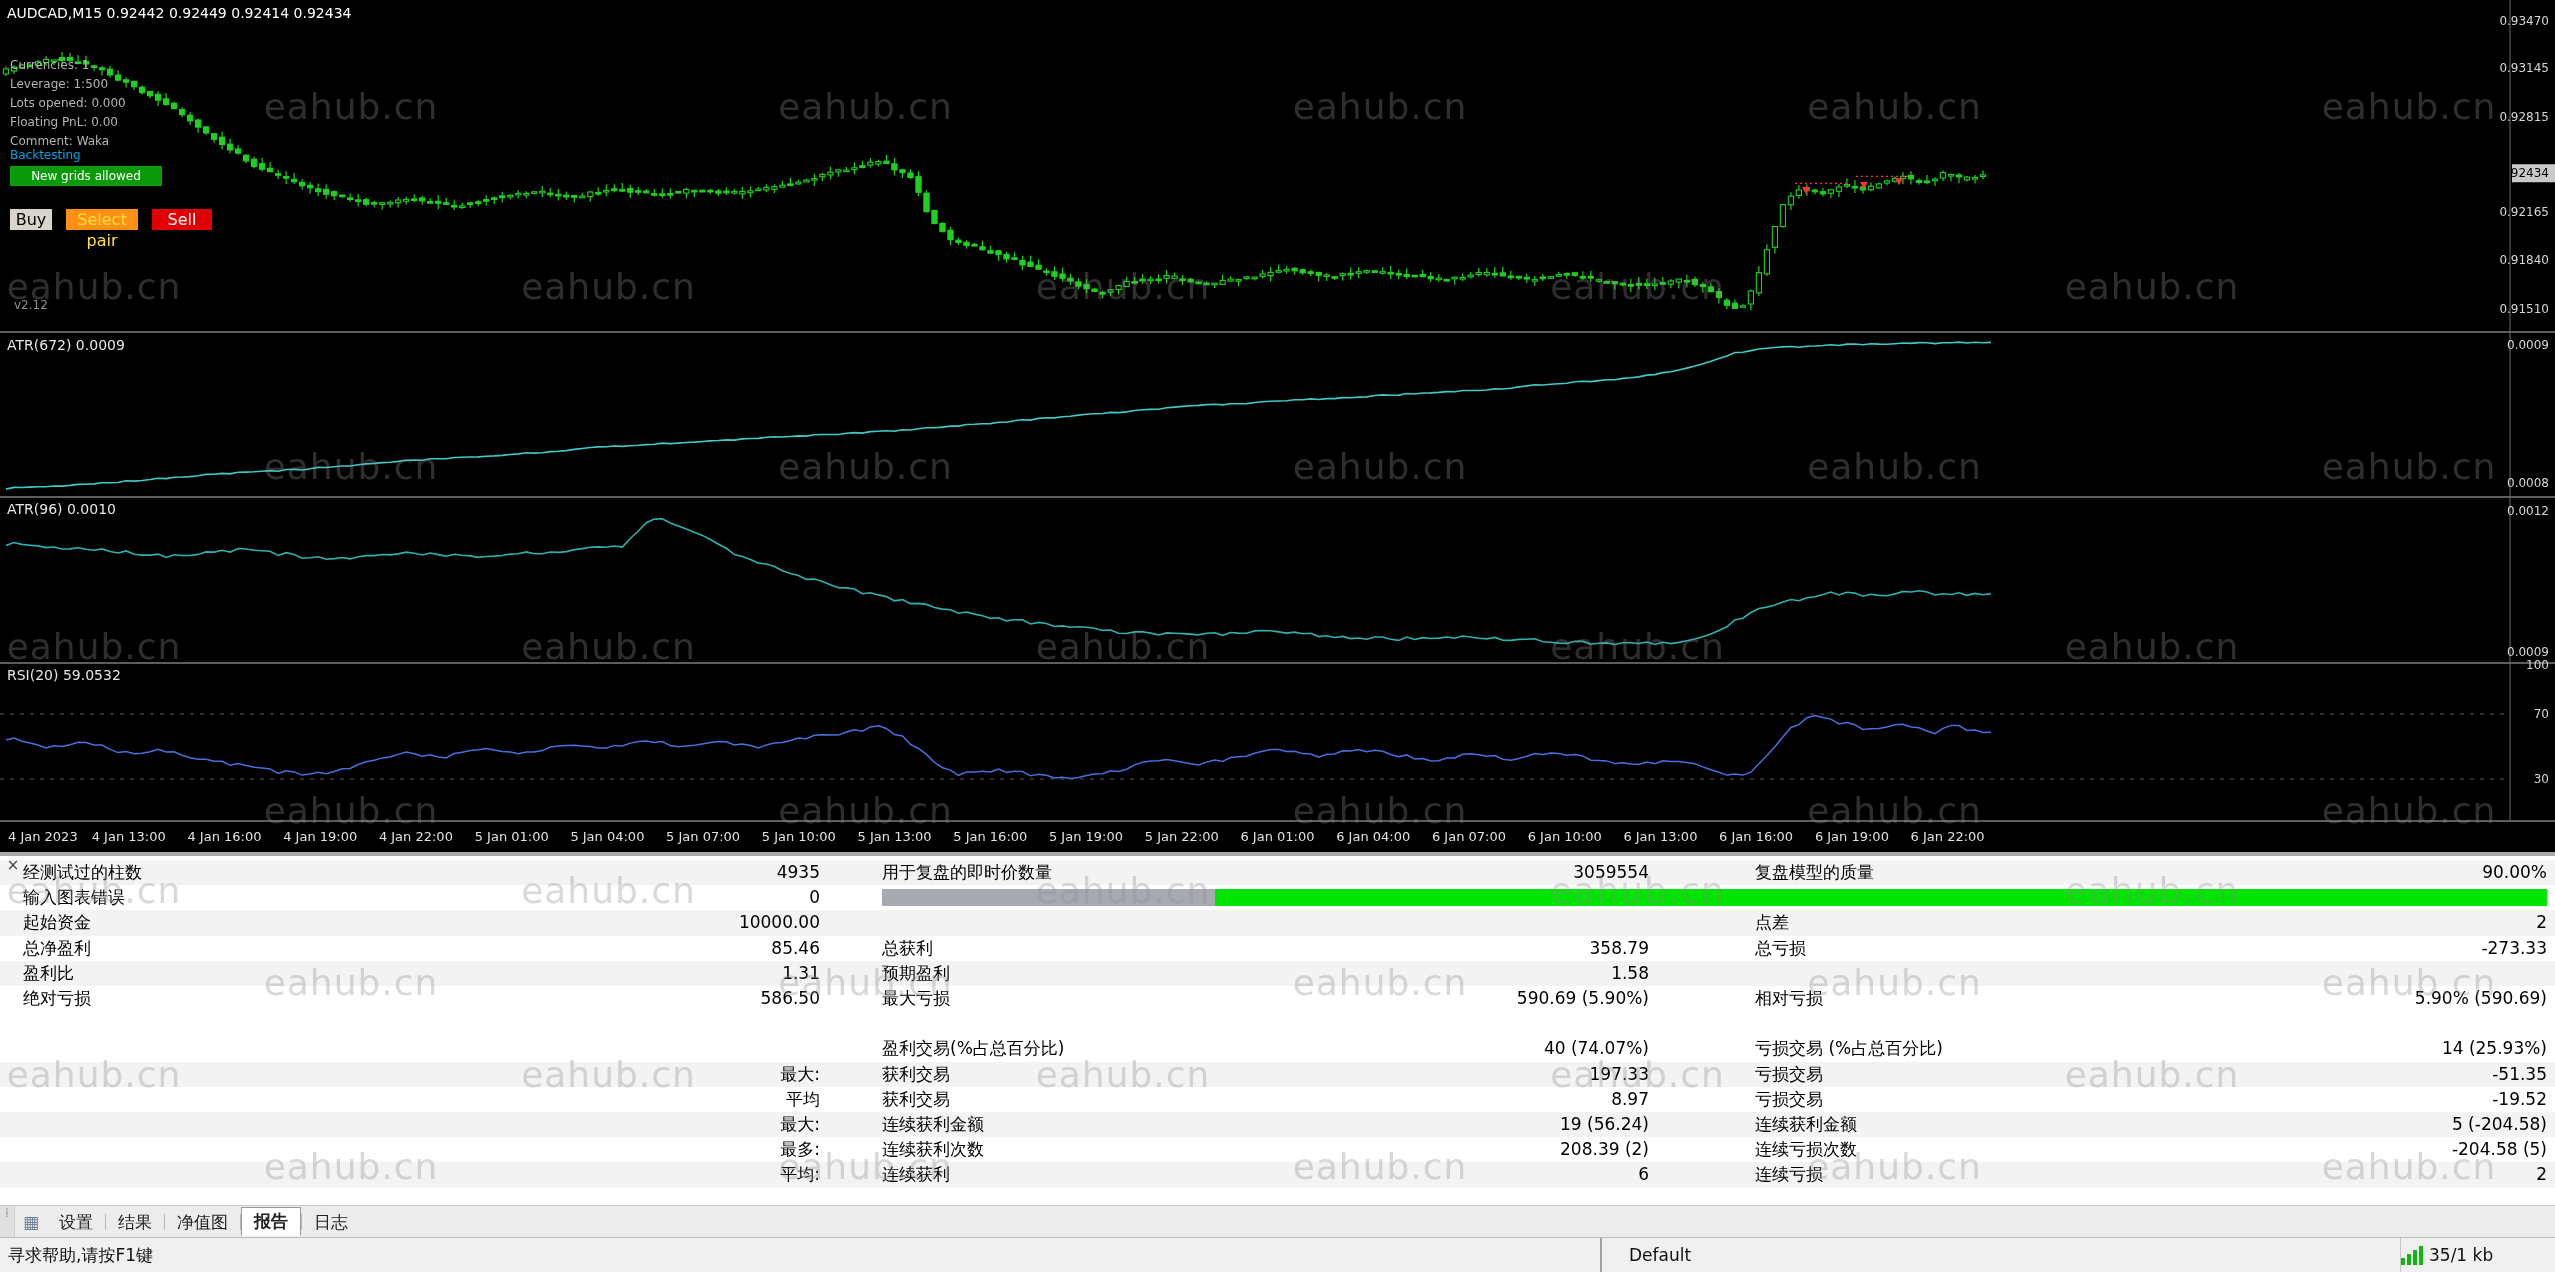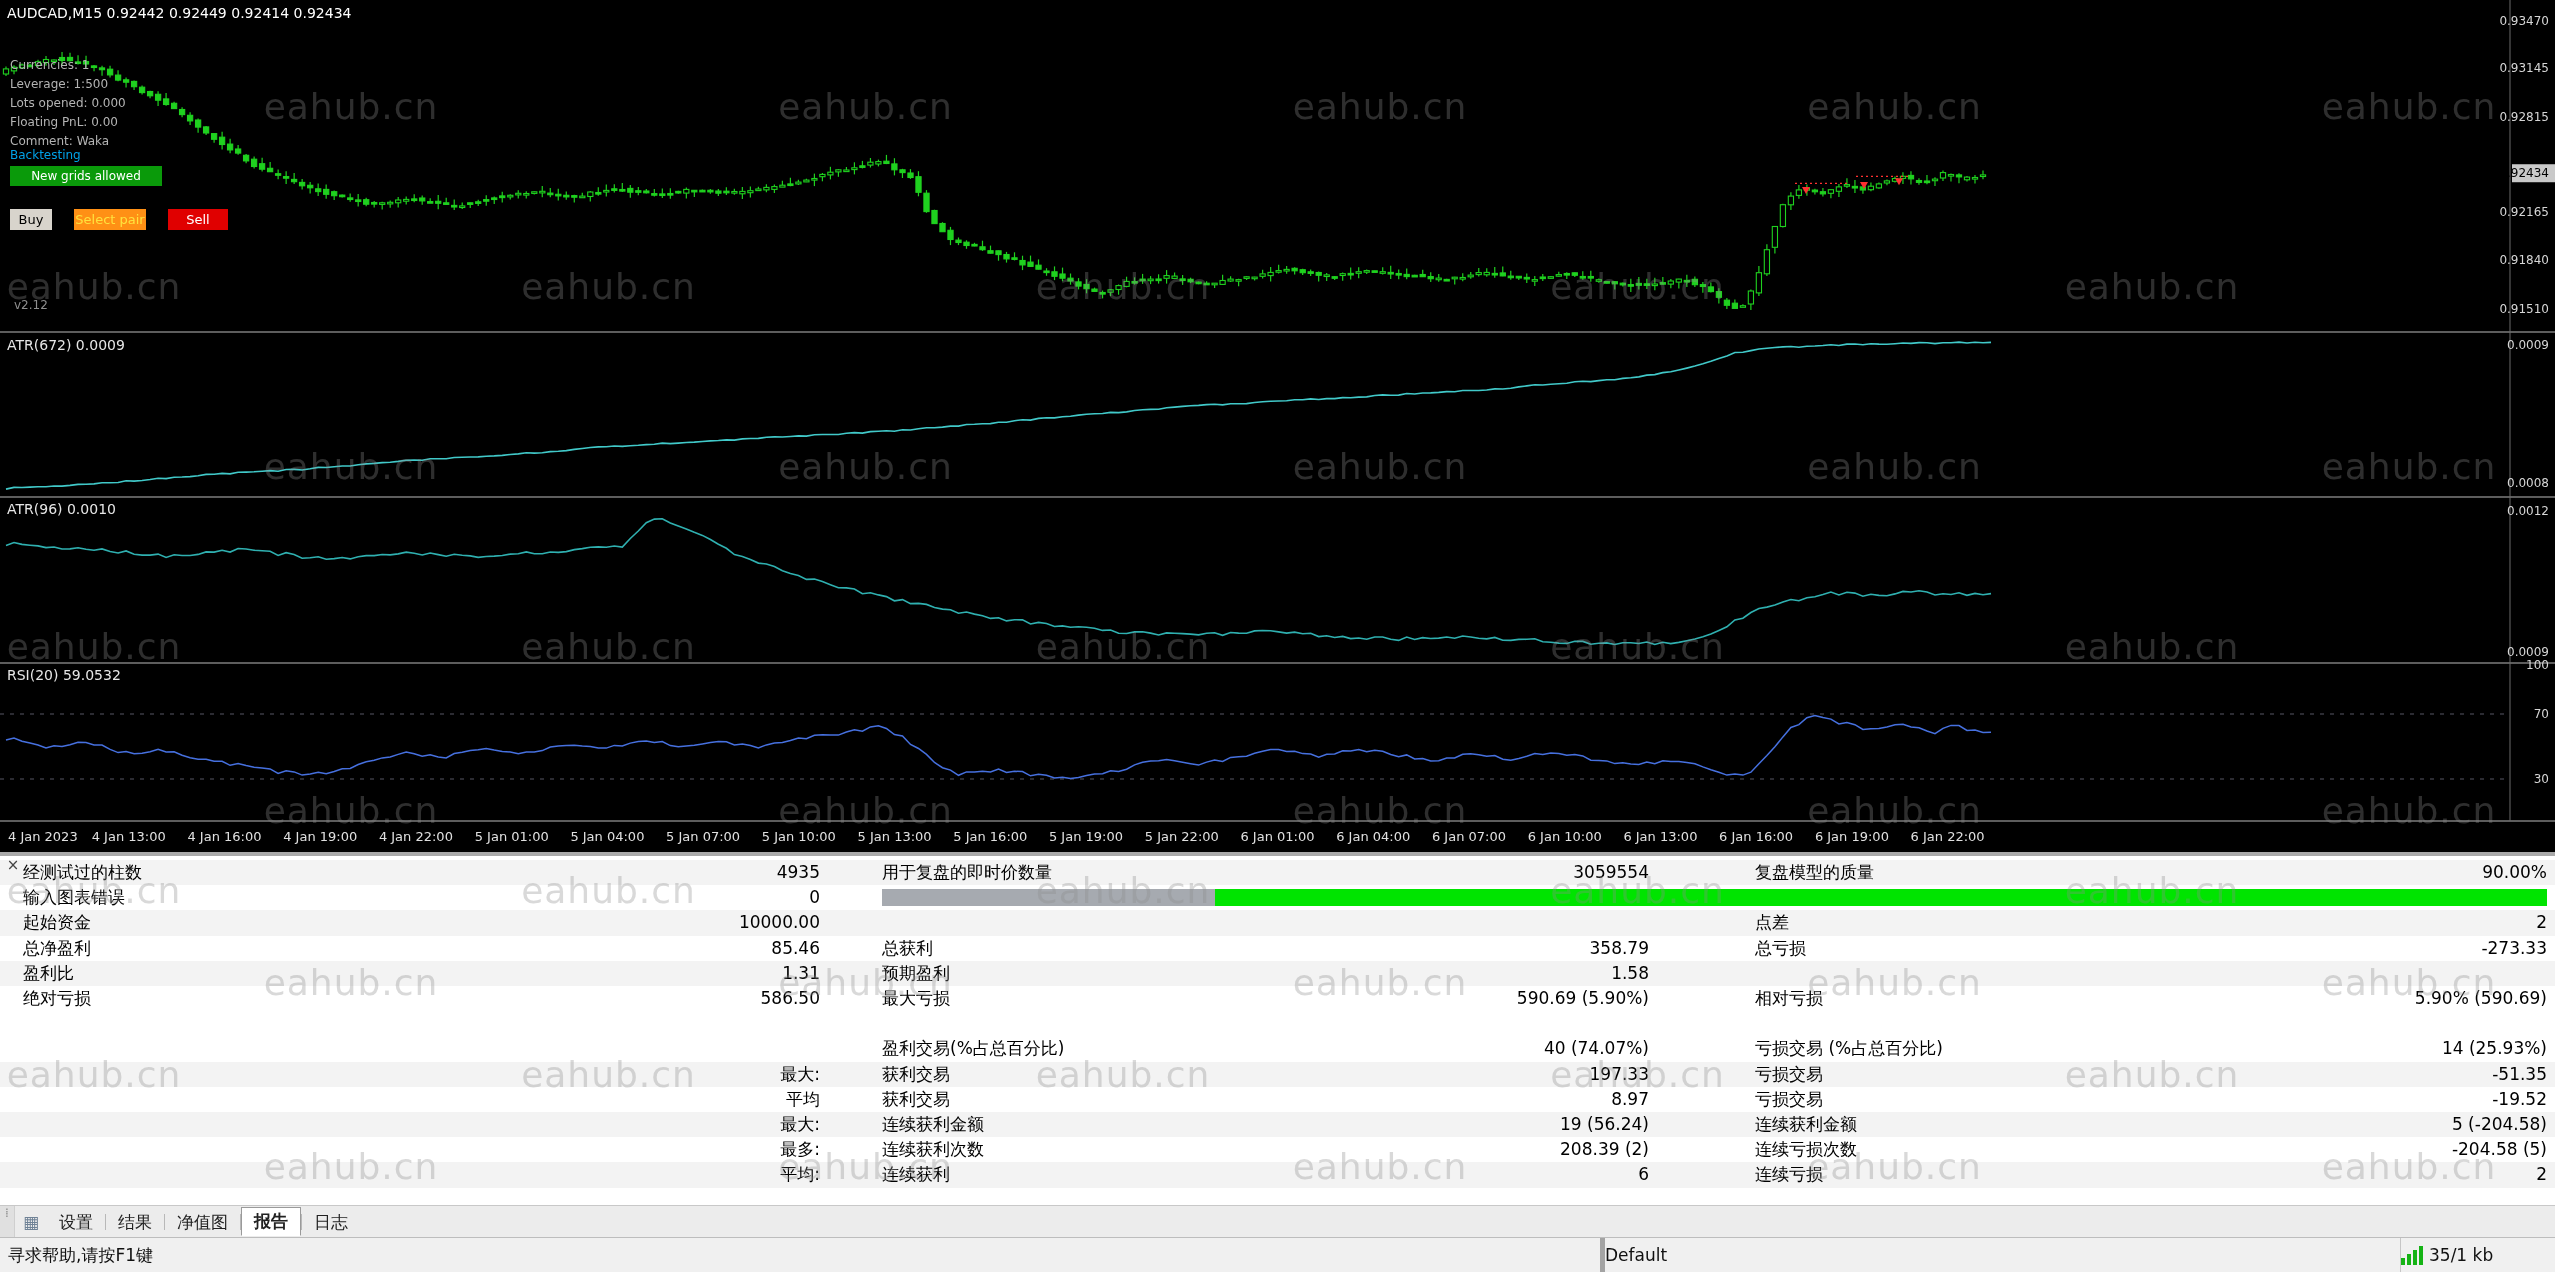--- a/index.html
+++ b/index.html
@@ -13,21 +13,21 @@
   #chart-svg text{font-family:"DejaVu Sans",sans-serif}
   .chart-title{position:absolute;left:7px;top:5px;color:#fff;font-size:14px;white-space:nowrap}
   .pane-label{position:absolute;left:7px;color:#e6e6e6;font-size:14px;white-space:nowrap}
   .pl1{top:337px}.pl2{top:501px}.pl3{top:667px}
 
   
   .ea-lines{position:absolute;left:10px;top:56px;color:#b4b4b4;font-size:12px;line-height:19px}
   .bt-label{position:absolute;left:10px;top:148px;color:#00a2e8;font-size:12px}
   .grid-btn{position:absolute;left:10px;top:166px;width:152px;height:20px;background:#0a9a0a;color:#fff;
             font-size:12px;text-align:center;line-height:20px;cursor:pointer}
-  .trade-row{position:absolute;left:10px;top:209px;display:flex;gap:22px;font-size:13px}
+  .trade-row{position:absolute;left:10px;top:209px;display:flex;gap:14px;font-size:16px}
   .trade-row span{display:inline-block;height:21px;line-height:21px;text-align:center;cursor:pointer}
   .b-buy{width:42px;background:#d8d4cc;color:#000}
   .b-pair{width:72px;background:#ff9015;color:#ffe23d}
   .b-sell{width:60px;background:#e00000;color:#fff}
   .ea-version{position:absolute;left:14px;top:298px;color:#8f8f8f;font-size:12px}
 
   
   .splitter{position:absolute;left:0;top:852px;width:2555px;height:4px;background:#a9a9a9}
 
   
@@ -52,21 +52,21 @@
   .ticon{margin:0 8px;color:#6f8296;font-size:17px}
   .tab{padding:0 12px;height:26px;line-height:26px;cursor:pointer;white-space:nowrap}
   .tab.active{background:#fff;border:1px solid #9a9a9a;border-bottom:1px solid #fff;font-weight:bold;height:29px;line-height:27px}
   .tsep{width:1px;height:16px;background:#b8b8b8}
 
   
   .status-bar{position:absolute;left:0;top:1237px;width:2555px;height:35px;background:#f0f0f0;
               border-top:1px solid #bdbdbd;display:flex;align-items:center;font-size:17px;color:#111}
   .sb{height:100%;display:flex;align-items:center;white-space:nowrap}
   .sb-help{width:1600px;padding-left:8px}
-  .sb-profile{width:800px;border-left:5px solid #a3a3a3;padding-left:0}
+  .sb-profile{width:800px;border-left:2px solid #a3a3a3;padding-left:27px}
   .sb-traffic{flex:1;border-left:1px solid #c6c6c6;padding-left:0;gap:4px}
   .signal{display:inline-flex;align-items:flex-end;height:20px}
   .signal i{display:inline-block;width:4px;background:#15b315;margin-right:2px}
   .signal i:nth-child(1){height:7px}.signal i:nth-child(2){height:11px}
   .signal i:nth-child(3){height:15px}.signal i:nth-child(4){height:19px}
 
   
   #watermarks{position:absolute;left:0;top:0;width:2555px;height:1272px;pointer-events:none;z-index:60}
   .wm{position:absolute;transform:translate(-50%,-50%);font-size:36px;font-weight:normal;letter-spacing:1px;
       color:rgba(140,140,140,0.33);white-space:nowrap}

